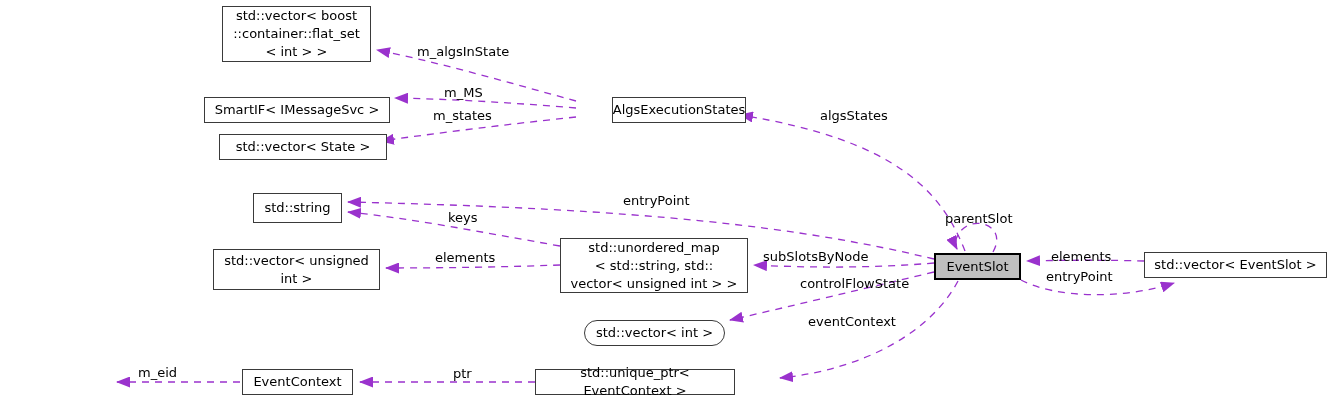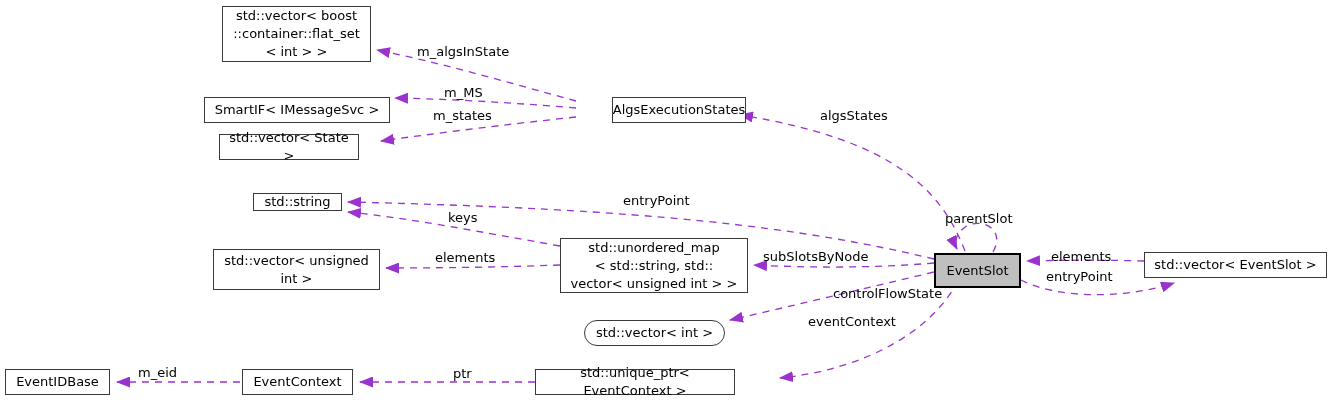--- a/index.html
+++ b/index.html
@@ -51,44 +51,43 @@
     <path class="edge" marker-end="url(#arrow)" d="M 1021 280 C 1055 298, 1122 300, 1174 283"></path>
     <path class="edge" marker-end="url(#arrow)" d="M 993 252 C 1006 229, 982 218, 967 226 C 958 231, 953 241, 957 249"></path>
     <path class="edge" marker-end="url(#arrow)" d="M 240 382 L 117 382"></path>
     <path class="edge" marker-end="url(#arrow)" d="M 535 382 L 360 382"></path>
   </svg>
 
   <div class="node" style="left:222px;top:6px;width:149px;height:56px;">std::vector&lt; boost
 ::container::flat_set
 &lt; int &gt; &gt;</div>
   <div class="node" style="left:204px;top:85px;width:186px;height:26px;margin-top:12px;">SmartIF&lt; IMessageSvc &gt;</div>
-  <div class="node" style="left:219px;top:134px;width:140px;height:26px;">std::vector&lt; State &gt;</div>
-  <div class="node" style="left:253px;top:193px;width:89px;height:18px;">std::string</div>
+  <div class="node" style="left:219px;top:134px;width:168px;height:26px;">std::vector&lt; State &gt;</div>
+  <div class="node" style="left:253px;top:193px;width:89px;height:30px;">std::string</div>
   <div class="node" style="left:213px;top:249px;width:167px;height:41px;">std::vector&lt; unsigned
 int &gt;</div>
   <div class="node" style="left:576px;top:97px;width:134px;height:26px;margin-left:36px;">AlgsExecutionStates</div>
   <div class="node" style="left:560px;top:238px;width:188px;height:55px;">std::unordered_map
 &lt; std::string, std::
 vector&lt; unsigned int &gt; &gt;</div>
   <div class="node" style="left:584px;top:320px;width:141px;height:26px;border-radius:13px;">std::vector&lt; int &gt;</div>
   <div class="node" style="left:535px;top:369px;width:200px;height:26px;">std::unique_ptr&lt; EventContext &gt;</div>
   <div class="node" style="left:242px;top:369px;width:111px;height:26px;">EventContext</div>
-  <div class="node" style="left:5px;top:369px;width:105px;height:26px;">EventIDBase</div>
-  <div class="node hl" style="left:934px;top:253px;width:87px;height:35px;">EventSlot</div>
+  <div class="node hl" style="left:934px;top:253px;width:87px;height:27px;">EventSlot</div>
   <div class="node" style="left:1144px;top:252px;width:183px;height:26px;">std::vector&lt; EventSlot &gt;</div>
 
   <span class="elabel" style="left:417px;top:44px;">m_algsInState</span>
   <span class="elabel" style="left:444px;top:85px;">m_MS</span>
   <span class="elabel" style="left:433px;top:108px;">m_states</span>
   <span class="elabel" style="left:820px;top:108px;">algsStates</span>
   <span class="elabel" style="left:623px;top:193px;">entryPoint</span>
   <span class="elabel" style="left:448px;top:210px;">keys</span>
   <span class="elabel" style="left:435px;top:250px;">elements</span>
   <span class="elabel" style="left:763px;top:249px;">subSlotsByNode</span>
-  <span class="elabel" style="left:800px;top:286px;margin-left:33px;">controlFlowState</span>
+  <span class="elabel" style="left:800px;top:276px;">controlFlowState</span>
   <span class="elabel" style="left:945px;top:211px;">parentSlot</span>
   <span class="elabel" style="left:1051px;top:249px;">elements</span>
   <span class="elabel" style="left:1046px;top:269px;">entryPoint</span>
   <span class="elabel" style="left:808px;top:314px;">eventContext</span>
   <span class="elabel" style="left:138px;top:365px;">m_eid</span>
   <span class="elabel" style="left:453px;top:366px;">ptr</span>
 
 </div>
 
 </body></html>

